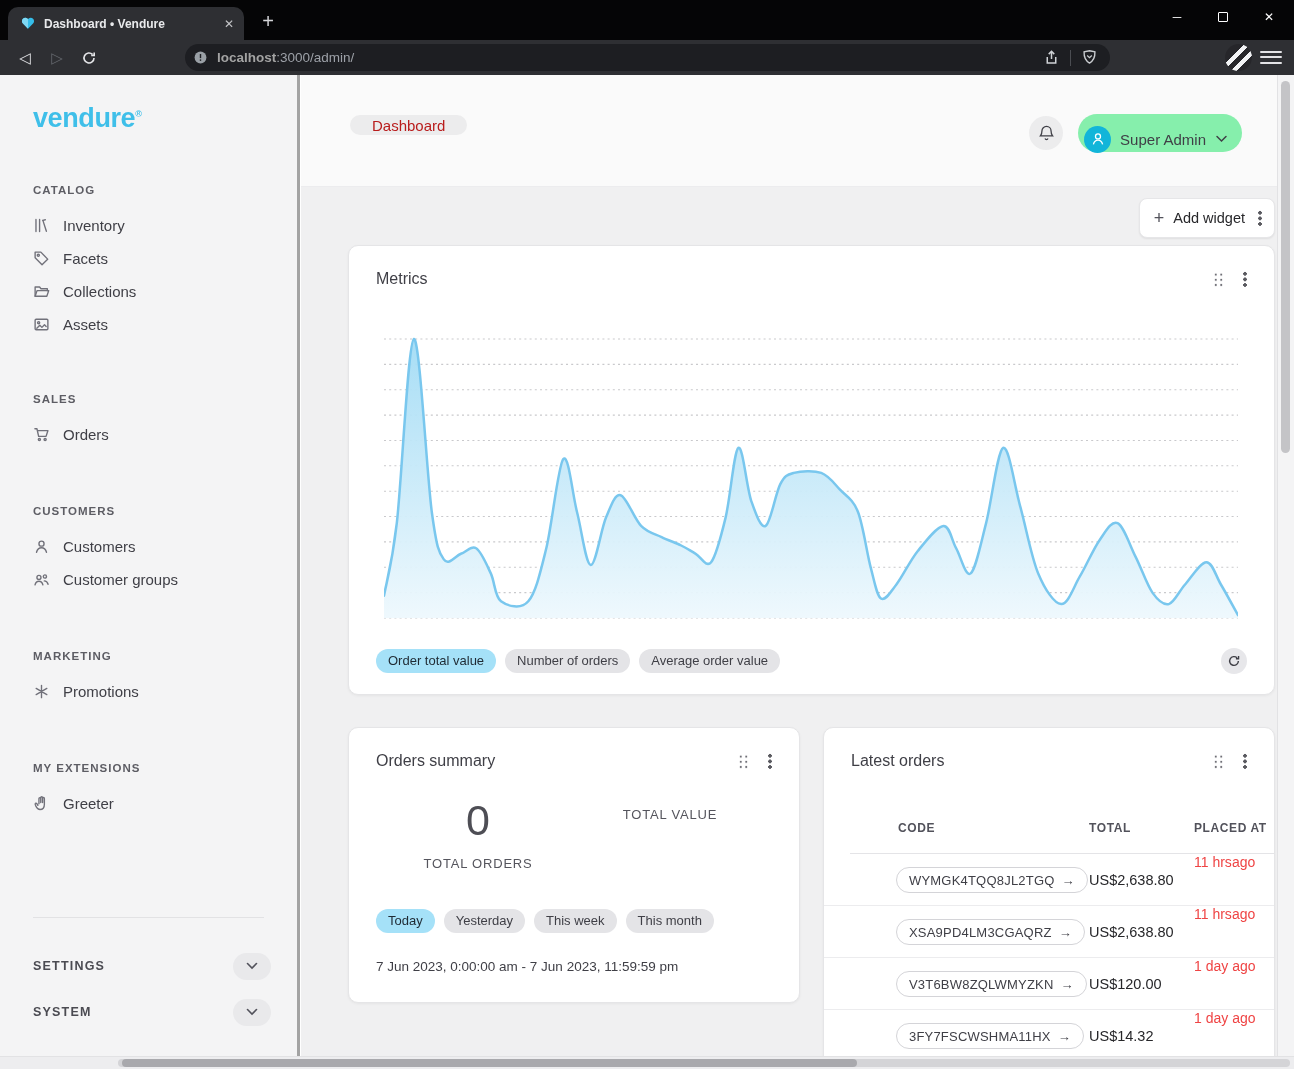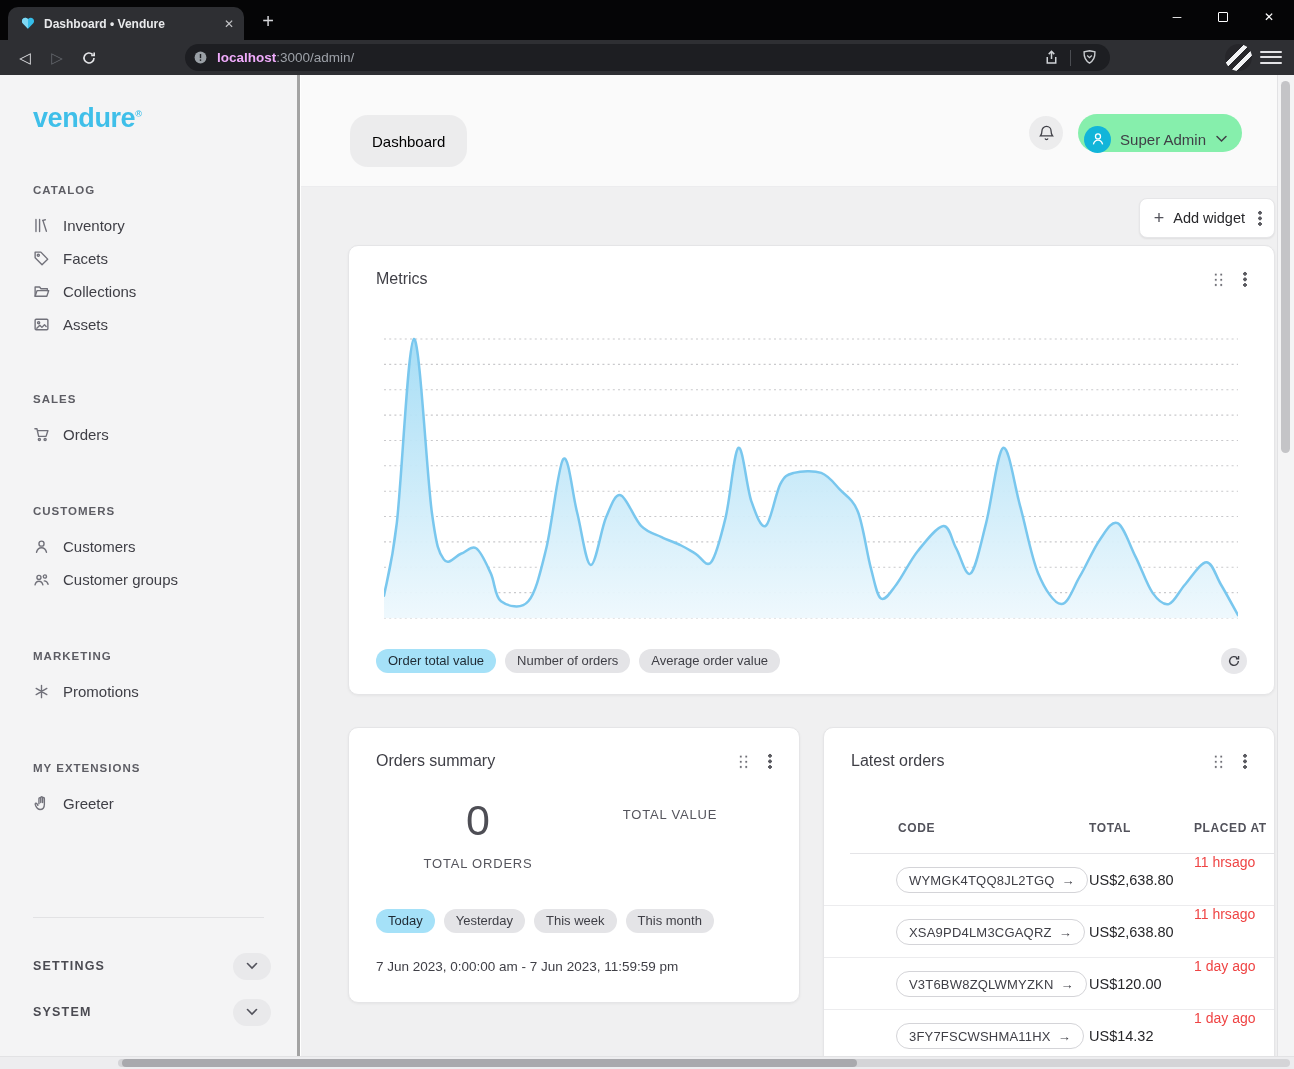--- a/index.html
+++ b/index.html
@@ -13,21 +13,21 @@
   .tab-close { color:#c3c4c7; font-size:12px; cursor:default; }
   .newtab { position:absolute; left:256px; top:9px; width:24px; height:24px; color:#d5d6d9; font-size:20px; line-height:24px; text-align:center; font-weight:normal; }
   .wincontrols { position:absolute; right:2px; top:0; display:flex; }
   .winbtn { width:46px; height:34px; display:flex; align-items:center; justify-content:center; color:#fff; font-size:12px; }
   .winbtn .sq { width:10px; height:10px; border:1.4px solid #fff; border-radius:1px; }
 
   .toolbar { position:absolute; top:40px; left:0; right:0; height:35px; background:#2e2f33; }
   .nav-btn { position:absolute; top:0; height:35px; width:30px; display:flex; align-items:center; justify-content:center; color:#e4e5e8; font-size:15px; }
   .urlbar { position:absolute; left:185px; top:44px; width:925px; height:27px; border-radius:14px; background:#1d1e22; display:flex; align-items:center; padding:0 12px 0 8px; }
   .url-text { margin-left:9px; font-size:13.5px; }
-  .url-host { color:#f0abfc; font-weight:bold; }
+  .url-host { color:#a3a3a3; font-weight:bold; }
   .url-path { color:#9da1a8; }
   .url-right { margin-left:auto; display:flex; align-items:center; gap:10px; }
   .url-divider { width:1px; height:16px; background:#4b4d52; }
   .avatar-btn { position:absolute; left:1225px; top:44px; width:27px; height:27px; border-radius:50%;
     background:linear-gradient(135deg,#26262a 0 36%,#f2f3f5 36% 48%,#26262a 48% 60%,#f2f3f5 60% 72%,#26262a 72%); }
   .menu-btn { position:absolute; left:1260px; top:47px; width:22px; height:20px; display:flex; flex-direction:column; justify-content:center; gap:3.5px; }
   .menu-btn i { display:block; height:2px; background:#e3e3e6; border-radius:1px; }
 
   
   .app { position:absolute; top:75px; left:0; right:0; bottom:0; background:#fff; }
@@ -44,21 +44,21 @@
   .side-item .icn { width:17px; height:17px; display:inline-flex; }
   .icn svg { width:100%; height:100%; }
   .side-divider { position:absolute; left:33px; right:33px; top:842px; height:1px; background:#e2e2e4; }
   .side-foot { position:absolute; left:0; right:0; height:30px; display:flex; align-items:center; }
   .side-foot:nth-of-type(1){ top:876px; } 
   .foot-row-1 { top:876px; }
   .side-foot .flabel { margin-left:33px; font-size:12.5px; font-weight:bold; letter-spacing:1.2px; color:#4b4b52; flex:1; }
   .foot-chevron { margin-right:26px; width:38px; height:27px; border-radius:14px; background:#e9e9eb; display:flex; align-items:center; justify-content:center; }
 
   .topband { position:absolute; left:301px; right:0; top:0; height:112px; background:#fafafa; border-bottom:1px solid #ececee; }
-  .crumb { position:absolute; left:49px; top:40px; height:52px; padding:0 22px; border-radius:18px; background:#ececed; display:flex; align-items:center; font-size:15px; color:#000000; font-weight:normal; }
+  .crumb { position:absolute; left:49px; top:40px; height:20px; padding:0 22px; border-radius:18px; background:#ececed; display:flex; align-items:center; font-size:15px; color:#b91c1c; font-weight:normal; }
   .bell-btn { position:absolute; right:231px; top:41px; width:34px; height:34px; border-radius:50%; background:#ececed; display:flex; align-items:center; justify-content:center; }
   .user-pill { position:absolute; right:52px; top:39px; height:38px; border-radius:19px; background:#86efac; display:flex; align-items:center; gap:9px; padding:12px 14px 0 6px; }
   .user-avatar { width:27px; height:27px; border-radius:50%; background:#12b5d9; display:flex; align-items:center; justify-content:center; }
   .user-name { font-size:15px; color:#3f3f46; }
 
   .content { position:absolute; left:301px; right:0; top:112px; bottom:0; background:#f0f0f1; }
   .add-widget { position:absolute; right:19px; top:11px; height:40px; padding:0 12px 0 14px; background:#fff; border:1px solid #e6e6e8; border-radius:8px; box-shadow:0 1px 2px rgba(0,0,0,.07); display:flex; align-items:center; gap:9px; }
   .add-widget .plus { color:#52525b; font-size:18px; font-weight:normal; }
   .add-widget .lbl { font-size:14.5px; color:#27272a; }
 

